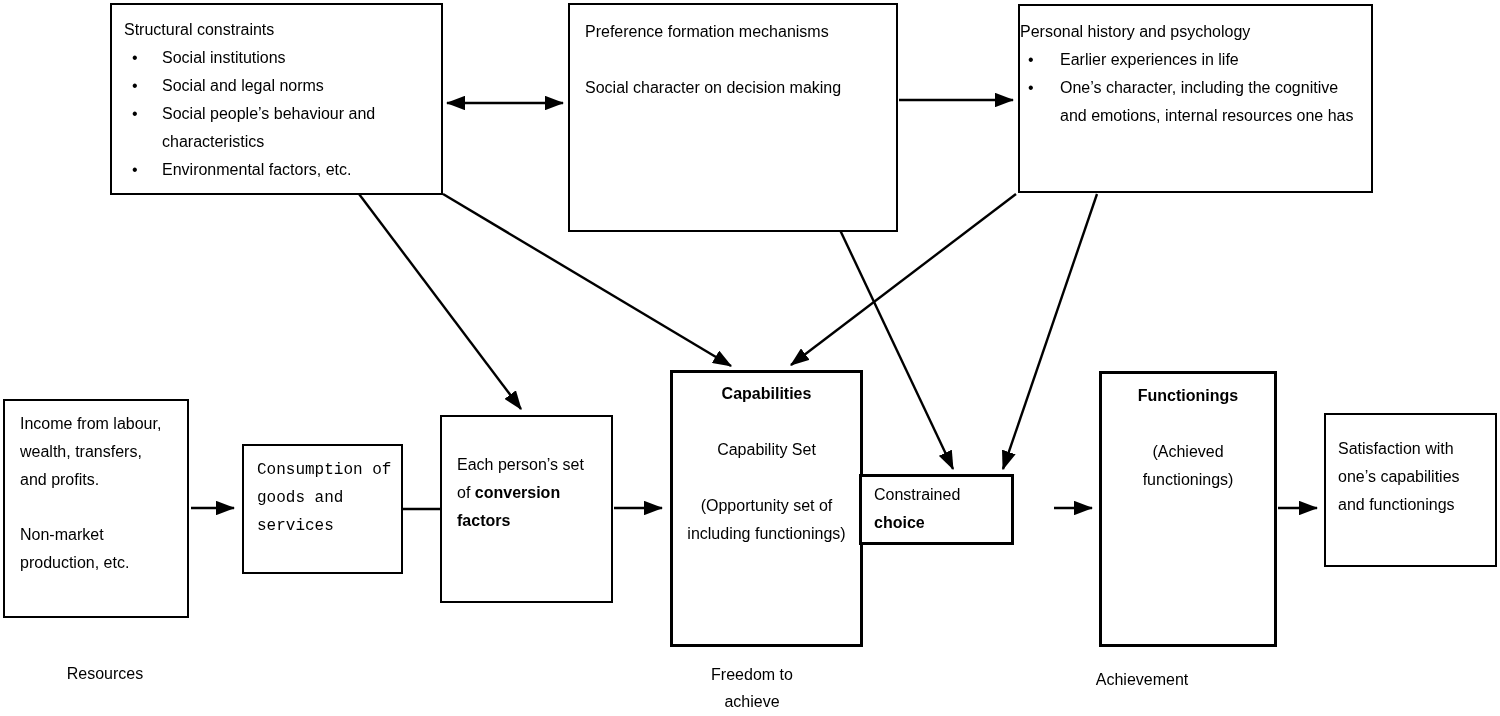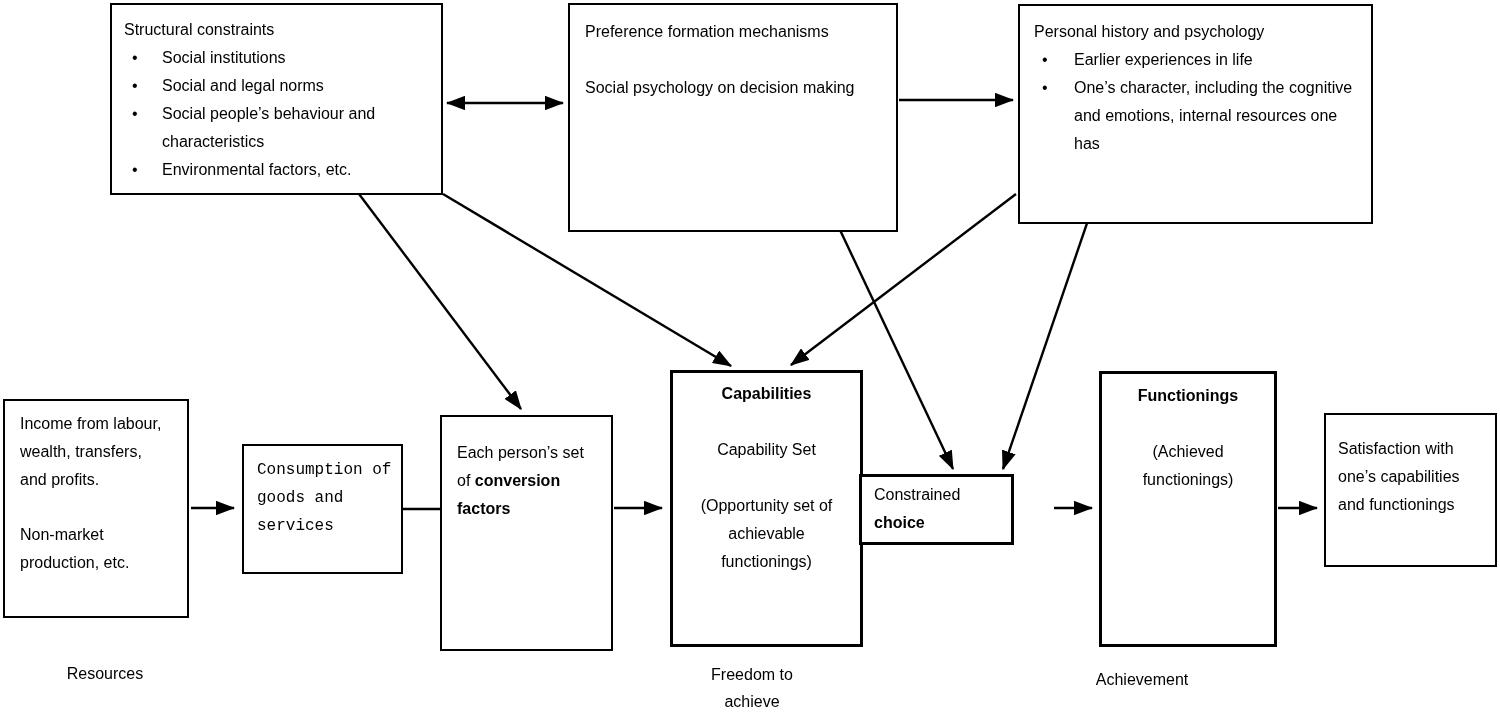--- a/index.html
+++ b/index.html
@@ -24,26 +24,26 @@
   .b{font-weight:700;}
   .center{text-align:center;}
   
   .bi{position:relative;}
   .bi::before{content:"\2022";position:absolute;left:8px;top:0;}
   
   .structural{left:110px;top:3px;width:333px;height:192px;padding:11px 8px 0 12px;}
   .structural .bi{padding-left:38px;}
   .preference{left:568px;top:3px;width:330px;height:229px;padding:13px 26px 0 15px;}
   .preference .p2{margin-top:28px;}
-  .personal{left:1018px;top:4px;width:355px;height:220px;padding:12px 8px 0 14px;}
+  .personal{left:1018px;top:4px;width:355px;height:189px;padding:12px 8px 0 0;}
   .personal .bi{padding-left:40px;}
   .income{left:3px;top:399px;width:186px;height:219px;padding:9px 15px 0 15px;}
   .income .p2{margin-top:27px;}
   .consumption{left:242px;top:444px;width:161px;height:130px;padding:10px 6px 0 13px;font-family:Liberation Mono, monospace;}
-  .conversion{left:440px;top:415px;width:173px;height:236px;padding:22px 10px 0 15px;}
+  .conversion{left:440px;top:415px;width:173px;height:188px;padding:34px 10px 0 15px;}
   .capabilities{left:670px;top:370px;width:193px;height:277px;padding:7px 8px 0 8px;}
   .capabilities .p2{margin-top:28px;}
   .capabilities .p3{margin-top:28px;}
   .choice{left:859px;top:474px;width:155px;height:71px;padding:4px 6px 0 12px;}
   .functionings{left:1099px;top:371px;width:178px;height:276px;padding:8px 8px 0 8px;}
   .functionings .p2{margin-top:28px;}
   .satisfaction{left:1324px;top:413px;width:173px;height:154px;padding:20px 8px 0 12px;}
   
   .flabel{position:absolute;z-index:2;line-height:27px;}
   .label-resources{left:40px;top:660px;width:130px;text-align:center;}
@@ -82,21 +82,21 @@
   <div class="box structural">
     <div>Structural constraints</div>
     <div class="bi">Social institutions</div>
     <div class="bi">Social and legal norms</div>
     <div class="bi">Social people’s behaviour and characteristics</div>
     <div class="bi">Environmental factors, etc.</div>
   </div>
 
   <div class="box preference">
     <div class="p1">Preference formation mechanisms</div>
-    <div class="p2">Social psychology on decision making</div>
+    <div class="p2">Social character on decision making</div>
   </div>
 
   <div class="box personal">
     <div>Personal history and psychology</div>
     <div class="bi">Earlier experiences in life</div>
     <div class="bi">One’s character, including the cognitive and emotions, internal resources one has</div>
   </div>
 
   <div class="box income">
     <div class="p1">Income from labour, wealth, transfers, and profits.</div>
@@ -107,21 +107,21 @@
     <div>Consumption of goods and services</div>
   </div>
 
   <div class="box conversion">
     <span>Each person’s set of </span><span class="b">conversion factors</span>
   </div>
 
   <div class="box capabilities thick center">
     <div class="b">Capabilities</div>
     <div class="p2">Capability Set</div>
-    <div class="p3">(Opportunity set of achievable functionings)</div>
+    <div class="p3">(Opportunity set of including functionings)</div>
   </div>
 
   <div class="box choice thick">
     <span>Constrained </span><span class="b">choice</span>
   </div>
 
   <div class="box functionings thick center">
     <div class="b">Functionings</div>
     <div class="p2">(Achieved functionings)</div>
   </div>

